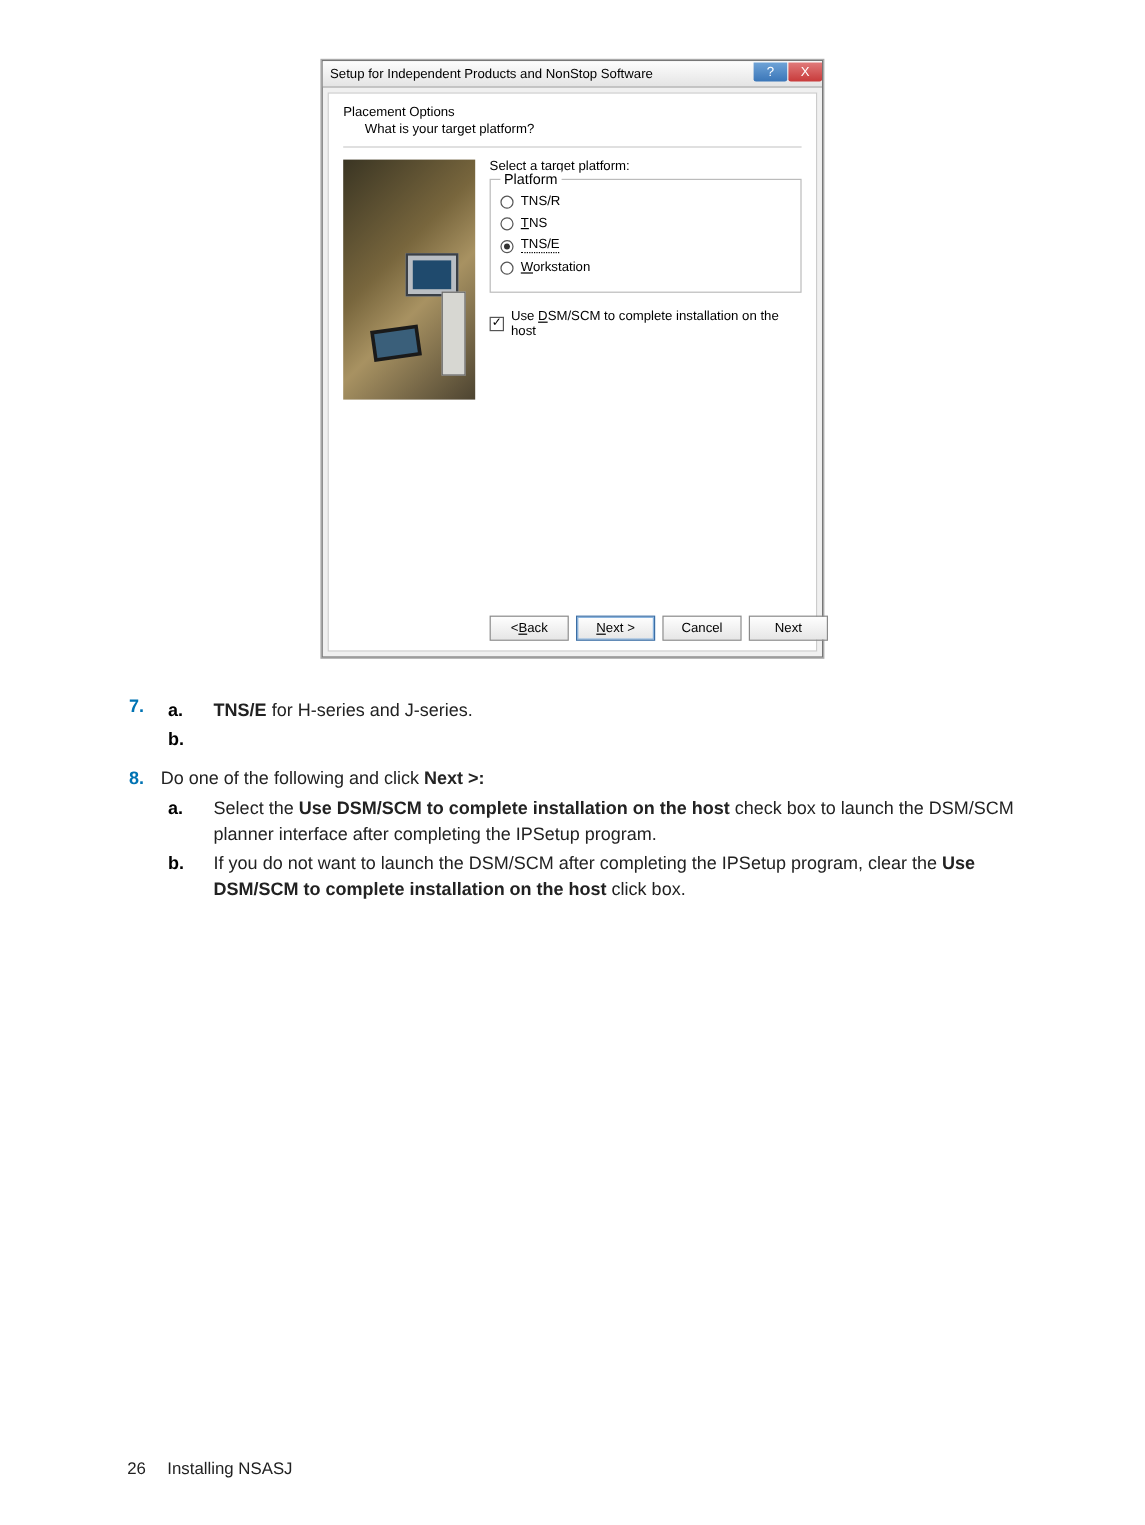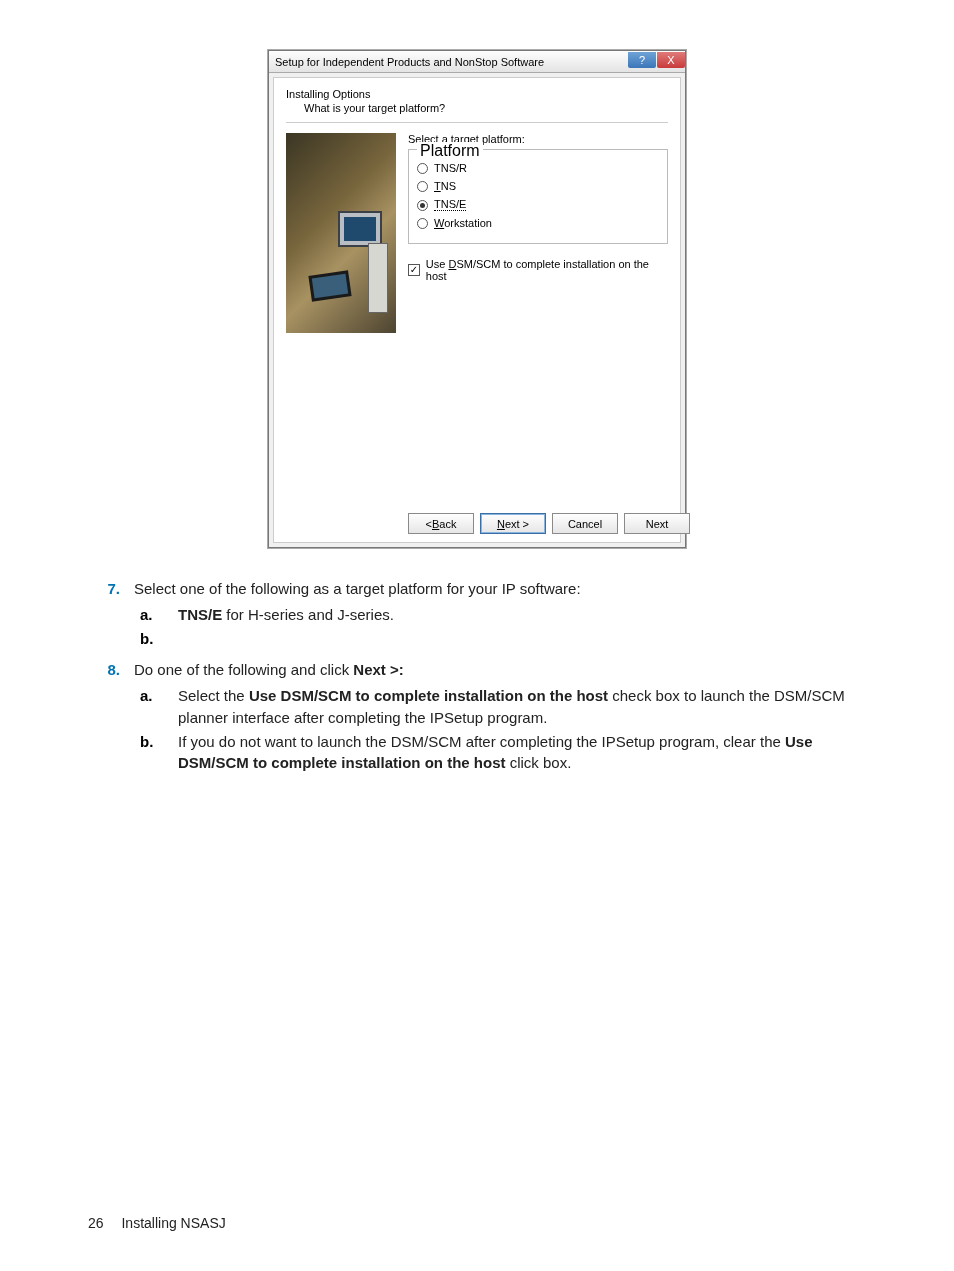--- a/index.html
+++ b/index.html
@@ -79,21 +79,21 @@
   .laptop::after{content:""; position:absolute; inset:3px; background:#3a5f7a;}
   .dlg-right { flex:1; font-size: 11px; }
   .dlg-label { margin-bottom: 4px; }
   .groupbox {
     border: 1px solid #bbb;
     padding: 6px 8px 8px 8px;
     position: relative;
   }
   .groupbox-legend {
     position: absolute; top: -8px; left: 8px;
-    background: #fff; padding: 0 3px; font-size: 16px; text-align: right;
+    background: #fff; padding: 0 3px; font-size: 12px; text-align: right;
   }
   .radio-row { display:flex; align-items:flex-end; gap:6px; margin:6px 0; font-size:11px;}
   .radio-circle{
     width:11px; height:11px; border-radius:50%;
     border:1px solid #555; background:#fff; display:flex;
     align-items:center; justify-content:center;
   }
   .radio-dot{ width:5px; height:5px; border-radius:50%; background:#333;}
   .dotted{ border-bottom: 1px dotted #000; }
   .check-row{ display:flex; align-items:center; gap:6px; margin-top:14px; font-size:11px;}
@@ -114,21 +114,21 @@
   
   .ol-main { list-style:none; padding:0; margin:0; font-size:15px; line-height:1.45;}
   .li-main { display:flex; margin-bottom:4px;}
   .num-main { width:44px; flex-shrink:0; font-weight:bold; color:#0073b3; text-align:right; padding-right:14px;}
   .li-body{ flex:1; color:#222;}
   .ol-sub{ list-style:none; padding:0; margin:4px 0 6px 0;}
   .li-sub{ display:flex; margin-bottom:2px;}
   .num-sub{ width:44px; flex-shrink:0; font-weight:bold; color:#000; text-align:left; padding-left:6px;}
   .bold{ font-weight:bold;}
   .footer{
-    position:absolute; bottom:40px; left:88px;
+    position:absolute; bottom:40px; left:106px;
     font-size:14px; color:#222;
   }
   .footer .pgnum{ display:inline-block; margin-right:14px;}
 </style>
 </head>
 <body>
 
 <div class="page">
 
   <div class="dialog-wrap">
@@ -138,21 +138,21 @@
       <div class="titlebtns">
         <div class="titlebtn help">
             <span>?</span>
           </div>
         <div class="titlebtn close">
             <span>X</span>
           </div>
       </div>
     </div>
     <div class="dlg-inner">
-      <div class="dlg-head1">Installing Options</div>
+      <div class="dlg-head1">Placement Options</div>
       <div class="dlg-head2">What is your target platform?</div>
       <hr class="dlg-hr">
       <div class="dlg-body">
         <div class="dlg-img">
           <div class="monitor"></div>
           <div class="tower"></div>
           <div class="laptop"></div>
         </div>
         <div class="dlg-right">
           <div class="dlg-label">Select a target platform:</div>
@@ -196,21 +196,20 @@
         <div class="btn">Cancel</div>
         <div class="btn">Next</div>
       </div>
     </div>
   </div>
 
   <ul class="ol-main">
     <li class="li-main">
       <span class="num-main">7.</span>
       <div class="li-body">
-        <span>Select one of the following as a target platform for your IP software:</span>
         <ul class="ol-sub">
           <li class="li-sub">
             <span class="num-sub">a.</span>
             <div><span class="bold">TNS/E</span><span> for H-series and J-series.</span></div>
           </li>
           <li class="li-sub">
             <span class="num-sub">b.</span>
           </li>
         </ul>
       </div>

